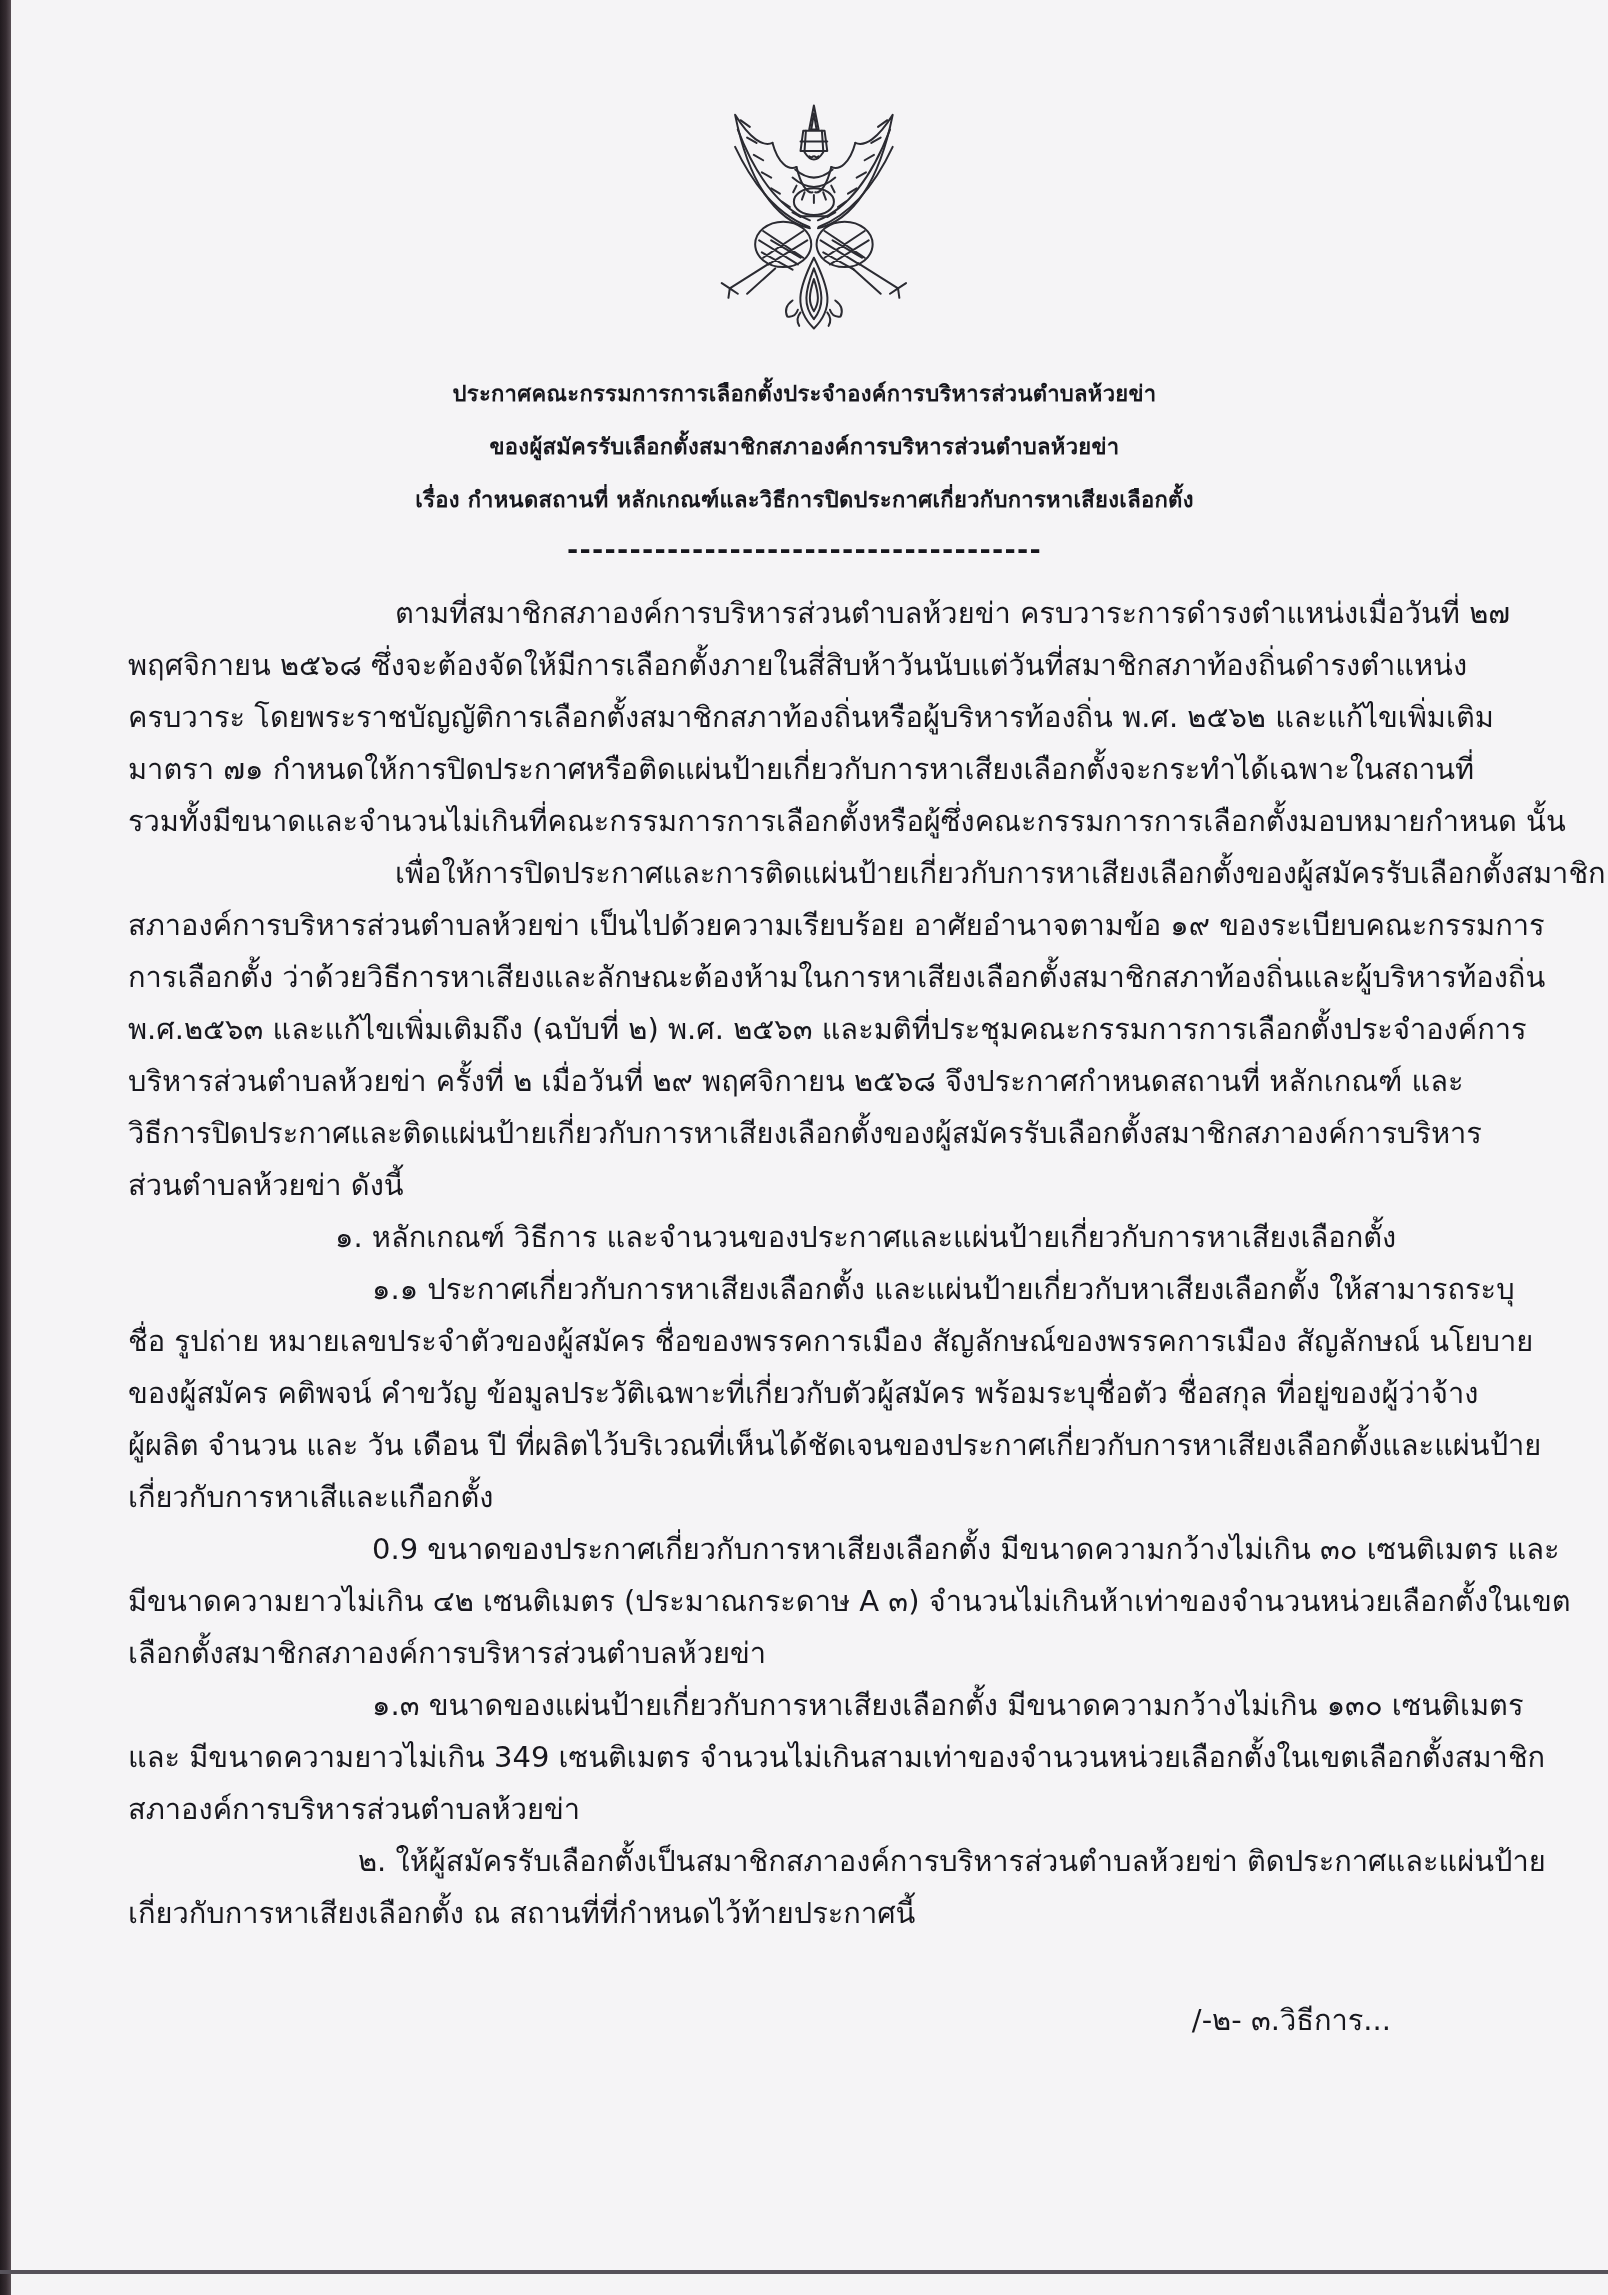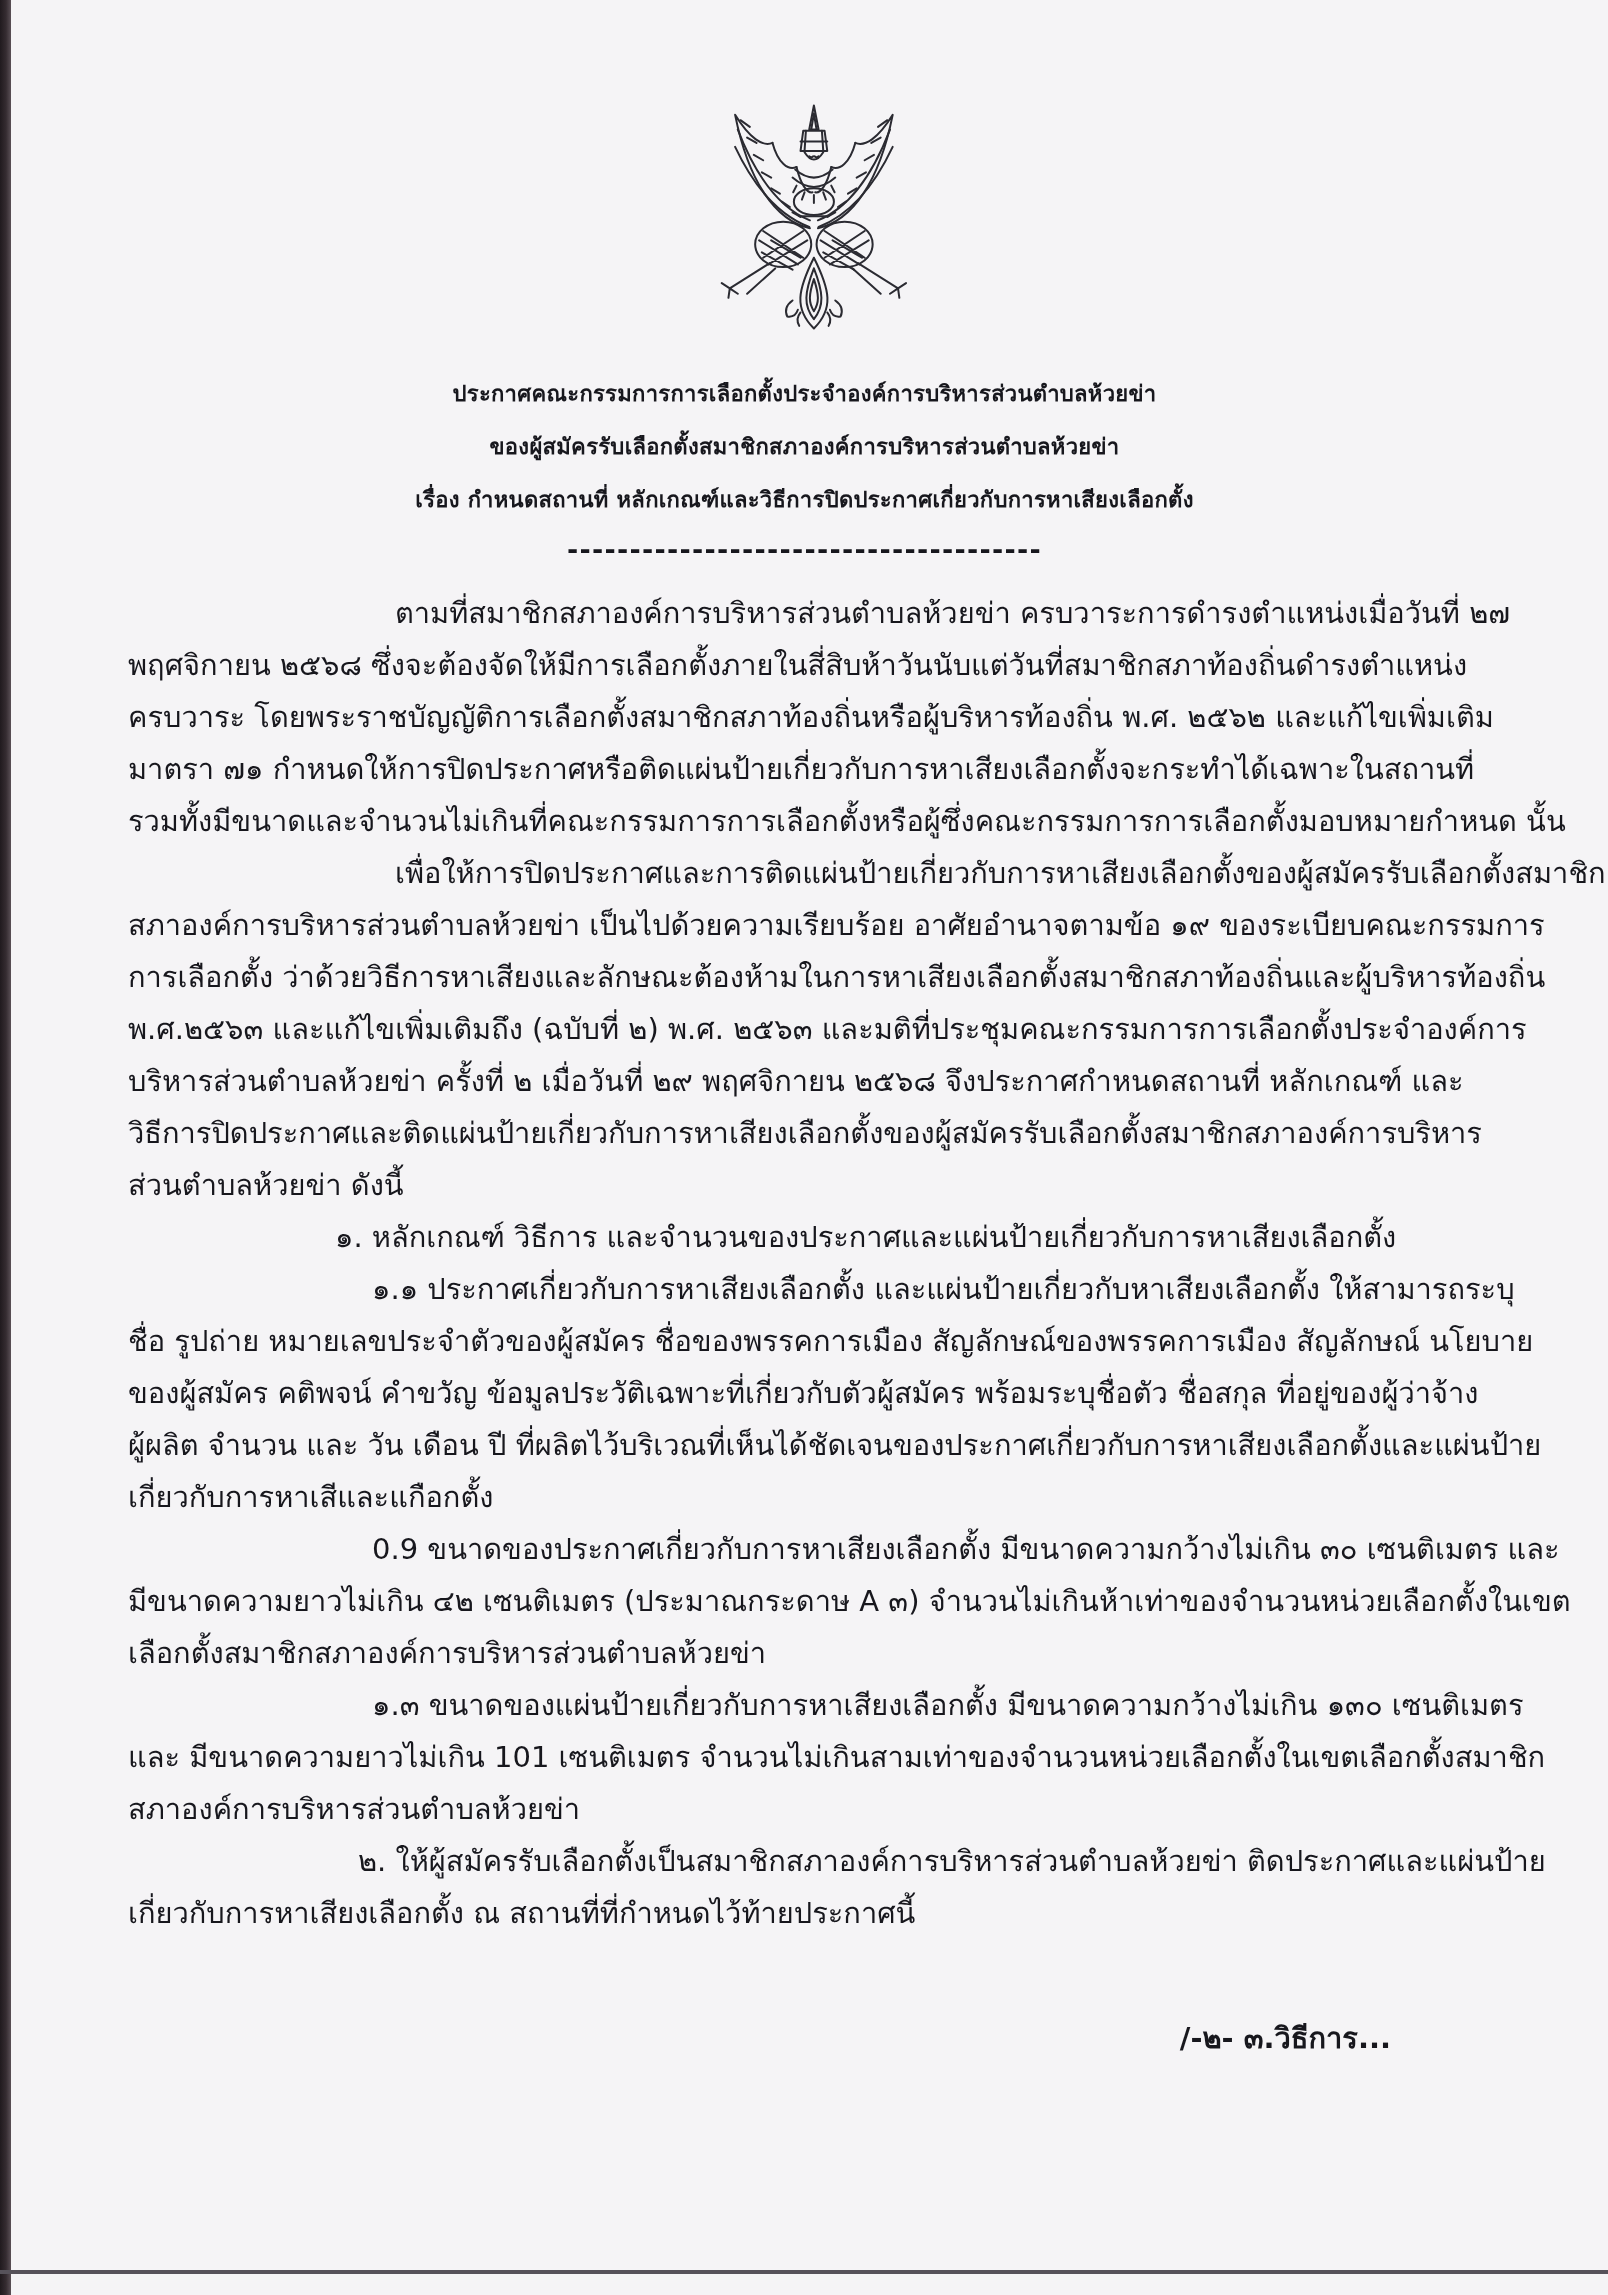--- a/index.html
+++ b/index.html
@@ -39,23 +39,23 @@
     margin-top:17.4px;
     font-size:29px; line-height:52px;
   }
   .ln { white-space:nowrap; }
   .ind-p  { text-indent:267px; }
   .ind-h  { text-indent:207px; }
   .ind-s  { text-indent:244px; }
   .ind-i2 { text-indent:230px; }
   .bold   { font-weight:normal; }
   .footer-note {
-    margin-top:79px;
+    margin-top:61px;
     text-align:right; padding-right:98px;
-    font-size:29px; line-height:40px; white-space:nowrap;font-weight:bold;
+    font-size:29px; line-height:40px; white-space:nowrap;
   }
 </style>
 </head>
 <body>
 
 <div class="page">
   <div class="edge-left"></div>
   <div class="edge-bottom"></div>
 
   <div class="emblem-wrap">
@@ -150,21 +150,21 @@
     </div>
 
     <div>
       <div class="ln ind-s">0.9 ขนาดของประกาศเกี่ยวกับการหาเสียงเลือกตั้ง มีขนาดความกว้างไม่เกิน ๓๐ เซนติเมตร และ</div>
       <div class="ln">มีขนาดความยาวไม่เกิน ๔๒ เซนติเมตร (ประมาณกระดาษ A ๓) จำนวนไม่เกินห้าเท่าของจำนวนหน่วยเลือกตั้งในเขต</div>
       <div class="ln">เลือกตั้งสมาชิกสภาองค์การบริหารส่วนตำบลห้วยข่า</div>
     </div>
 
     <div>
       <div class="ln ind-s">๑.๓ ขนาดของแผ่นป้ายเกี่ยวกับการหาเสียงเลือกตั้ง มีขนาดความกว้างไม่เกิน ๑๓๐ เซนติเมตร</div>
-      <div class="ln">และ มีขนาดความยาวไม่เกิน 101 เซนติเมตร จำนวนไม่เกินสามเท่าของจำนวนหน่วยเลือกตั้งในเขตเลือกตั้งสมาชิก</div>
+      <div class="ln">และ มีขนาดความยาวไม่เกิน 349 เซนติเมตร จำนวนไม่เกินสามเท่าของจำนวนหน่วยเลือกตั้งในเขตเลือกตั้งสมาชิก</div>
       <div class="ln">สภาองค์การบริหารส่วนตำบลห้วยข่า</div>
     </div>
 
     <div>
       <div class="ln ind-i2">๒.  ให้ผู้สมัครรับเลือกตั้งเป็นสมาชิกสภาองค์การบริหารส่วนตำบลห้วยข่า  ติดประกาศและแผ่นป้าย</div>
       <div class="ln">เกี่ยวกับการหาเสียงเลือกตั้ง  ณ  สถานที่ที่กำหนดไว้ท้ายประกาศนี้</div>
     </div>
 
     <div class="footer-note">/-๒- ๓.วิธีการ...</div>
   </div>

